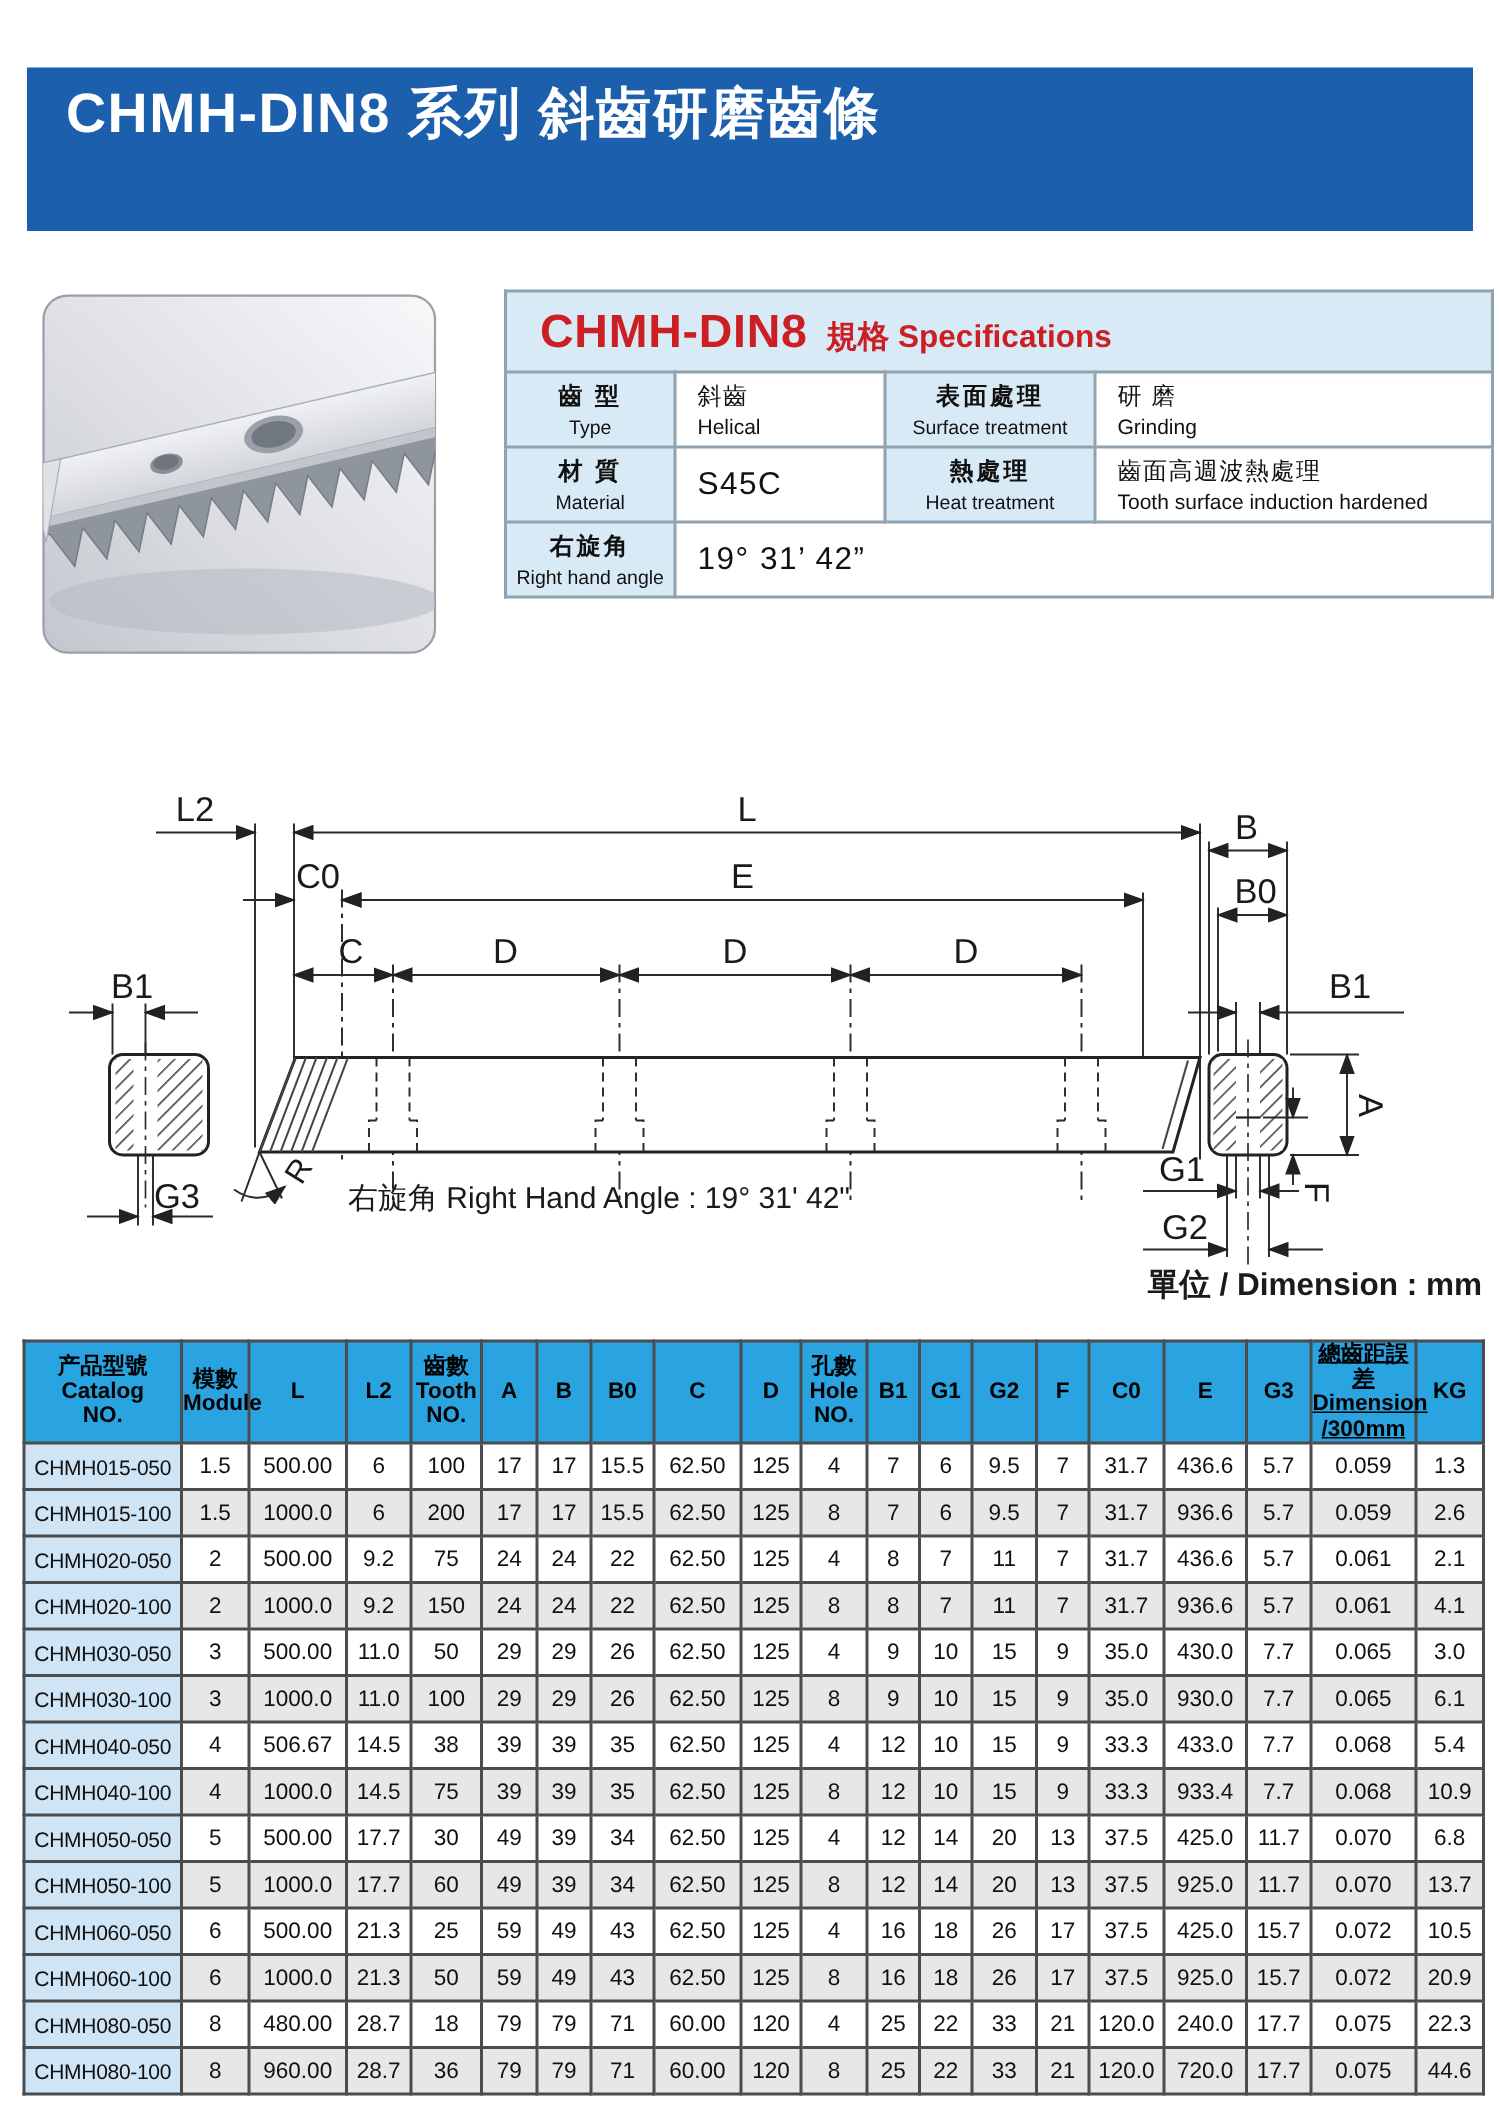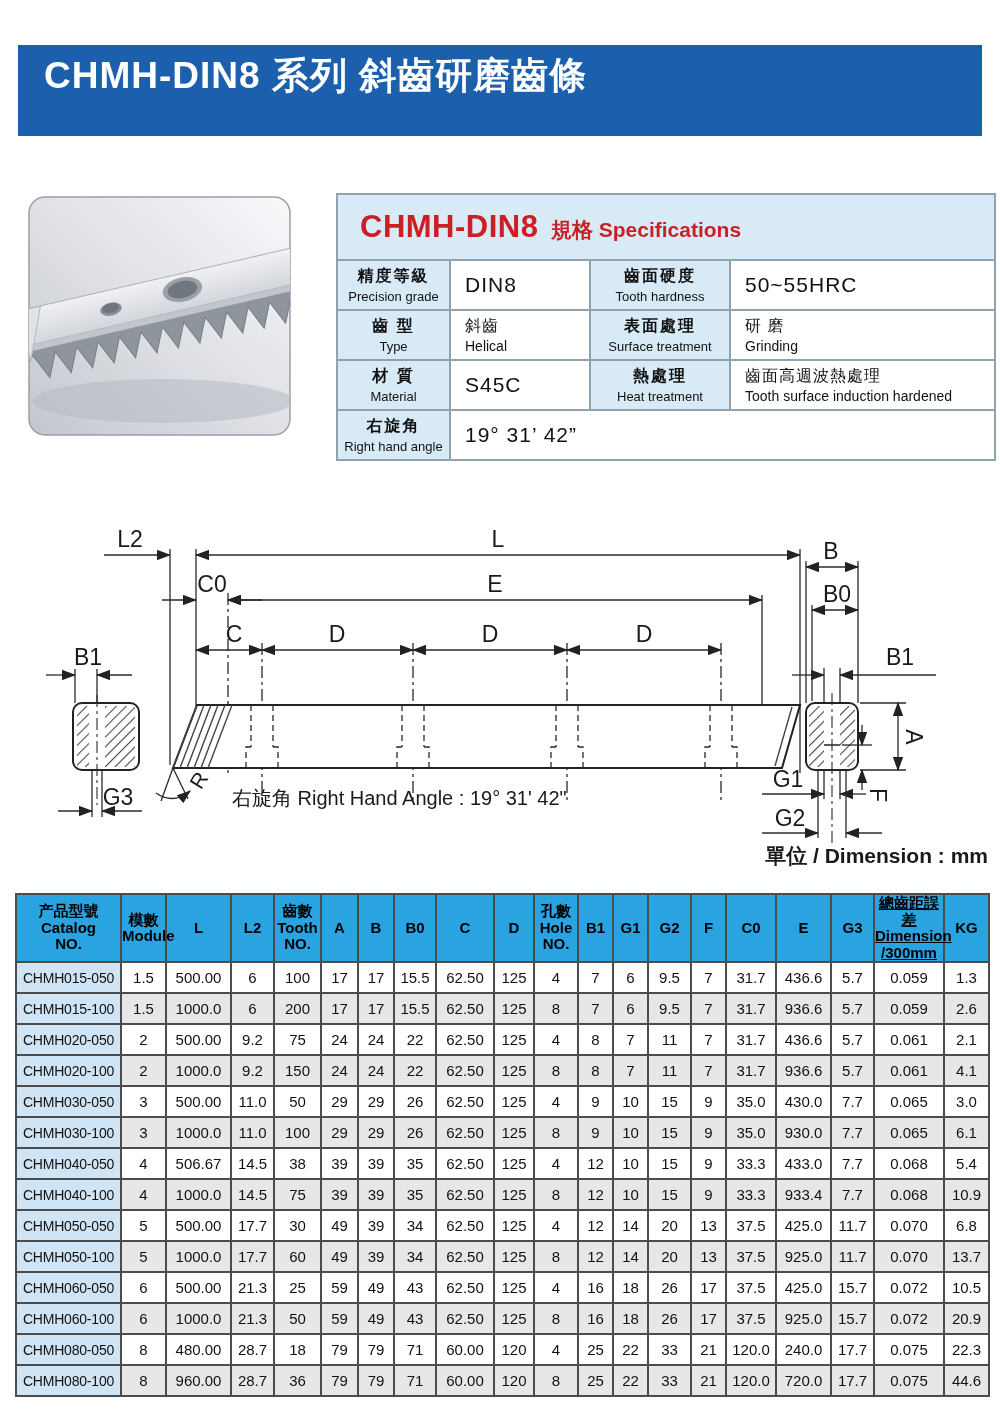--- a/index.html
+++ b/index.html
@@ -1,31 +1,31 @@
 <!DOCTYPE html>
 <html style="--banner: #1b5fad; --accent-red: #cc1f23; --spec-label: #d9eaf7; --table-header: #29a4e1; --catalog-cell: #cfe4f5; --row-alt: #e7e7e7;"><head>
 <meta charset="utf-8">
 <style>
   html,body{margin:0;padding:0;background:#fff;}
   body{font-family:"Liberation Sans","DejaVu Sans",sans-serif;color:#111;}
   #page{position:relative;width:1000px;height:1414px;background:#fff;overflow:hidden;}
 
   
-  .banner{position:absolute;left:18px;top:45px;width:964px;height:91px;
+  .banner{position:absolute;left:18px;top:45px;width:964px;height:109px;
           background:var(--banner,#1b5fad);color:#fff;box-sizing:border-box;padding:10px 0 0 26px;}
   .banner .t1{font-size:37px;font-weight:bold;letter-spacing:1px;line-height:1.15;}
   .banner .t2{font-size:27px;font-weight:bold;letter-spacing:.5px;line-height:1.2;}
 
   
   .photo{position:absolute;left:28px;top:196px;width:263px;height:240px;}
 
   
   .spec{position:absolute;left:336px;top:193px;width:658px;border-collapse:collapse;table-layout:fixed;}
   .spec td,.spec th{border:2px solid #90a2ae;box-sizing:border-box;}
-  .spec .title-cell{background:var(--spec-label,#d9eaf7);height:66px;text-align:left;padding-left:22px;vertical-align:middle;}
+  .spec .title-cell{background:var(--spec-label,#d9eaf7);height:54px;text-align:left;padding-left:22px;vertical-align:middle;}
   .spec .title-cell .model{color:var(--accent-red,#cc2020);font-size:31px;font-weight:bold;letter-spacing:.5px;}
   .spec .title-cell .rest{color:var(--accent-red,#cc2020);font-size:21px;font-weight:bold;margin-left:8px;}
   .spec td.lbl{background:var(--spec-label,#d9eaf7);text-align:center;vertical-align:middle;height:50px;}
   .spec td.lbl .zh{font-size:16px;font-weight:bold;letter-spacing:2px;}
   .spec td.lbl .en{font-size:13px;margin-top:2px;}
   .spec td.val{background:#fff;text-align:left;vertical-align:middle;padding-left:14px;}
   .spec td.val .vbig{font-size:21px;letter-spacing:1px;}
   .spec td.val .vzh{font-size:16px;font-weight:normal;letter-spacing:1px;}
   .spec td.val .vsub{font-size:14px;margin-top:1px;}
 
@@ -91,36 +91,20 @@
         <col style="width:140px">
         <col style="width:265px">
       </colgroup>
     <tbody>
       <tr>
         <td class="title-cell" colspan="4">
           <span class="model">CHMH-DIN8</span>
           <span class="rest">規格 Specifications</span>
         </td>
       </tr>
-    <tr>
-          <td class="lbl">
-            <div class="zh">精度等級</div>
-            <div class="en">Precision grade</div>
-          </td>
-          <td class="val">
-            <div class="vbig">DIN8</div>
-          </td>
-          <td class="lbl">
-            <div class="zh">齒面硬度</div>
-            <div class="en">Tooth hardness</div>
-          </td>
-          <td class="val">
-            <div class="vbig">50~55HRC</div>
-          </td>
-        </tr>
         <tr>
           <td class="lbl">
             <div class="zh">齒 型</div>
             <div class="en">Type</div>
           </td>
           <td class="val">
             <div class="vzh">斜齒</div>
             <div class="vsub">Helical</div>
           </td>
           <td class="lbl">

